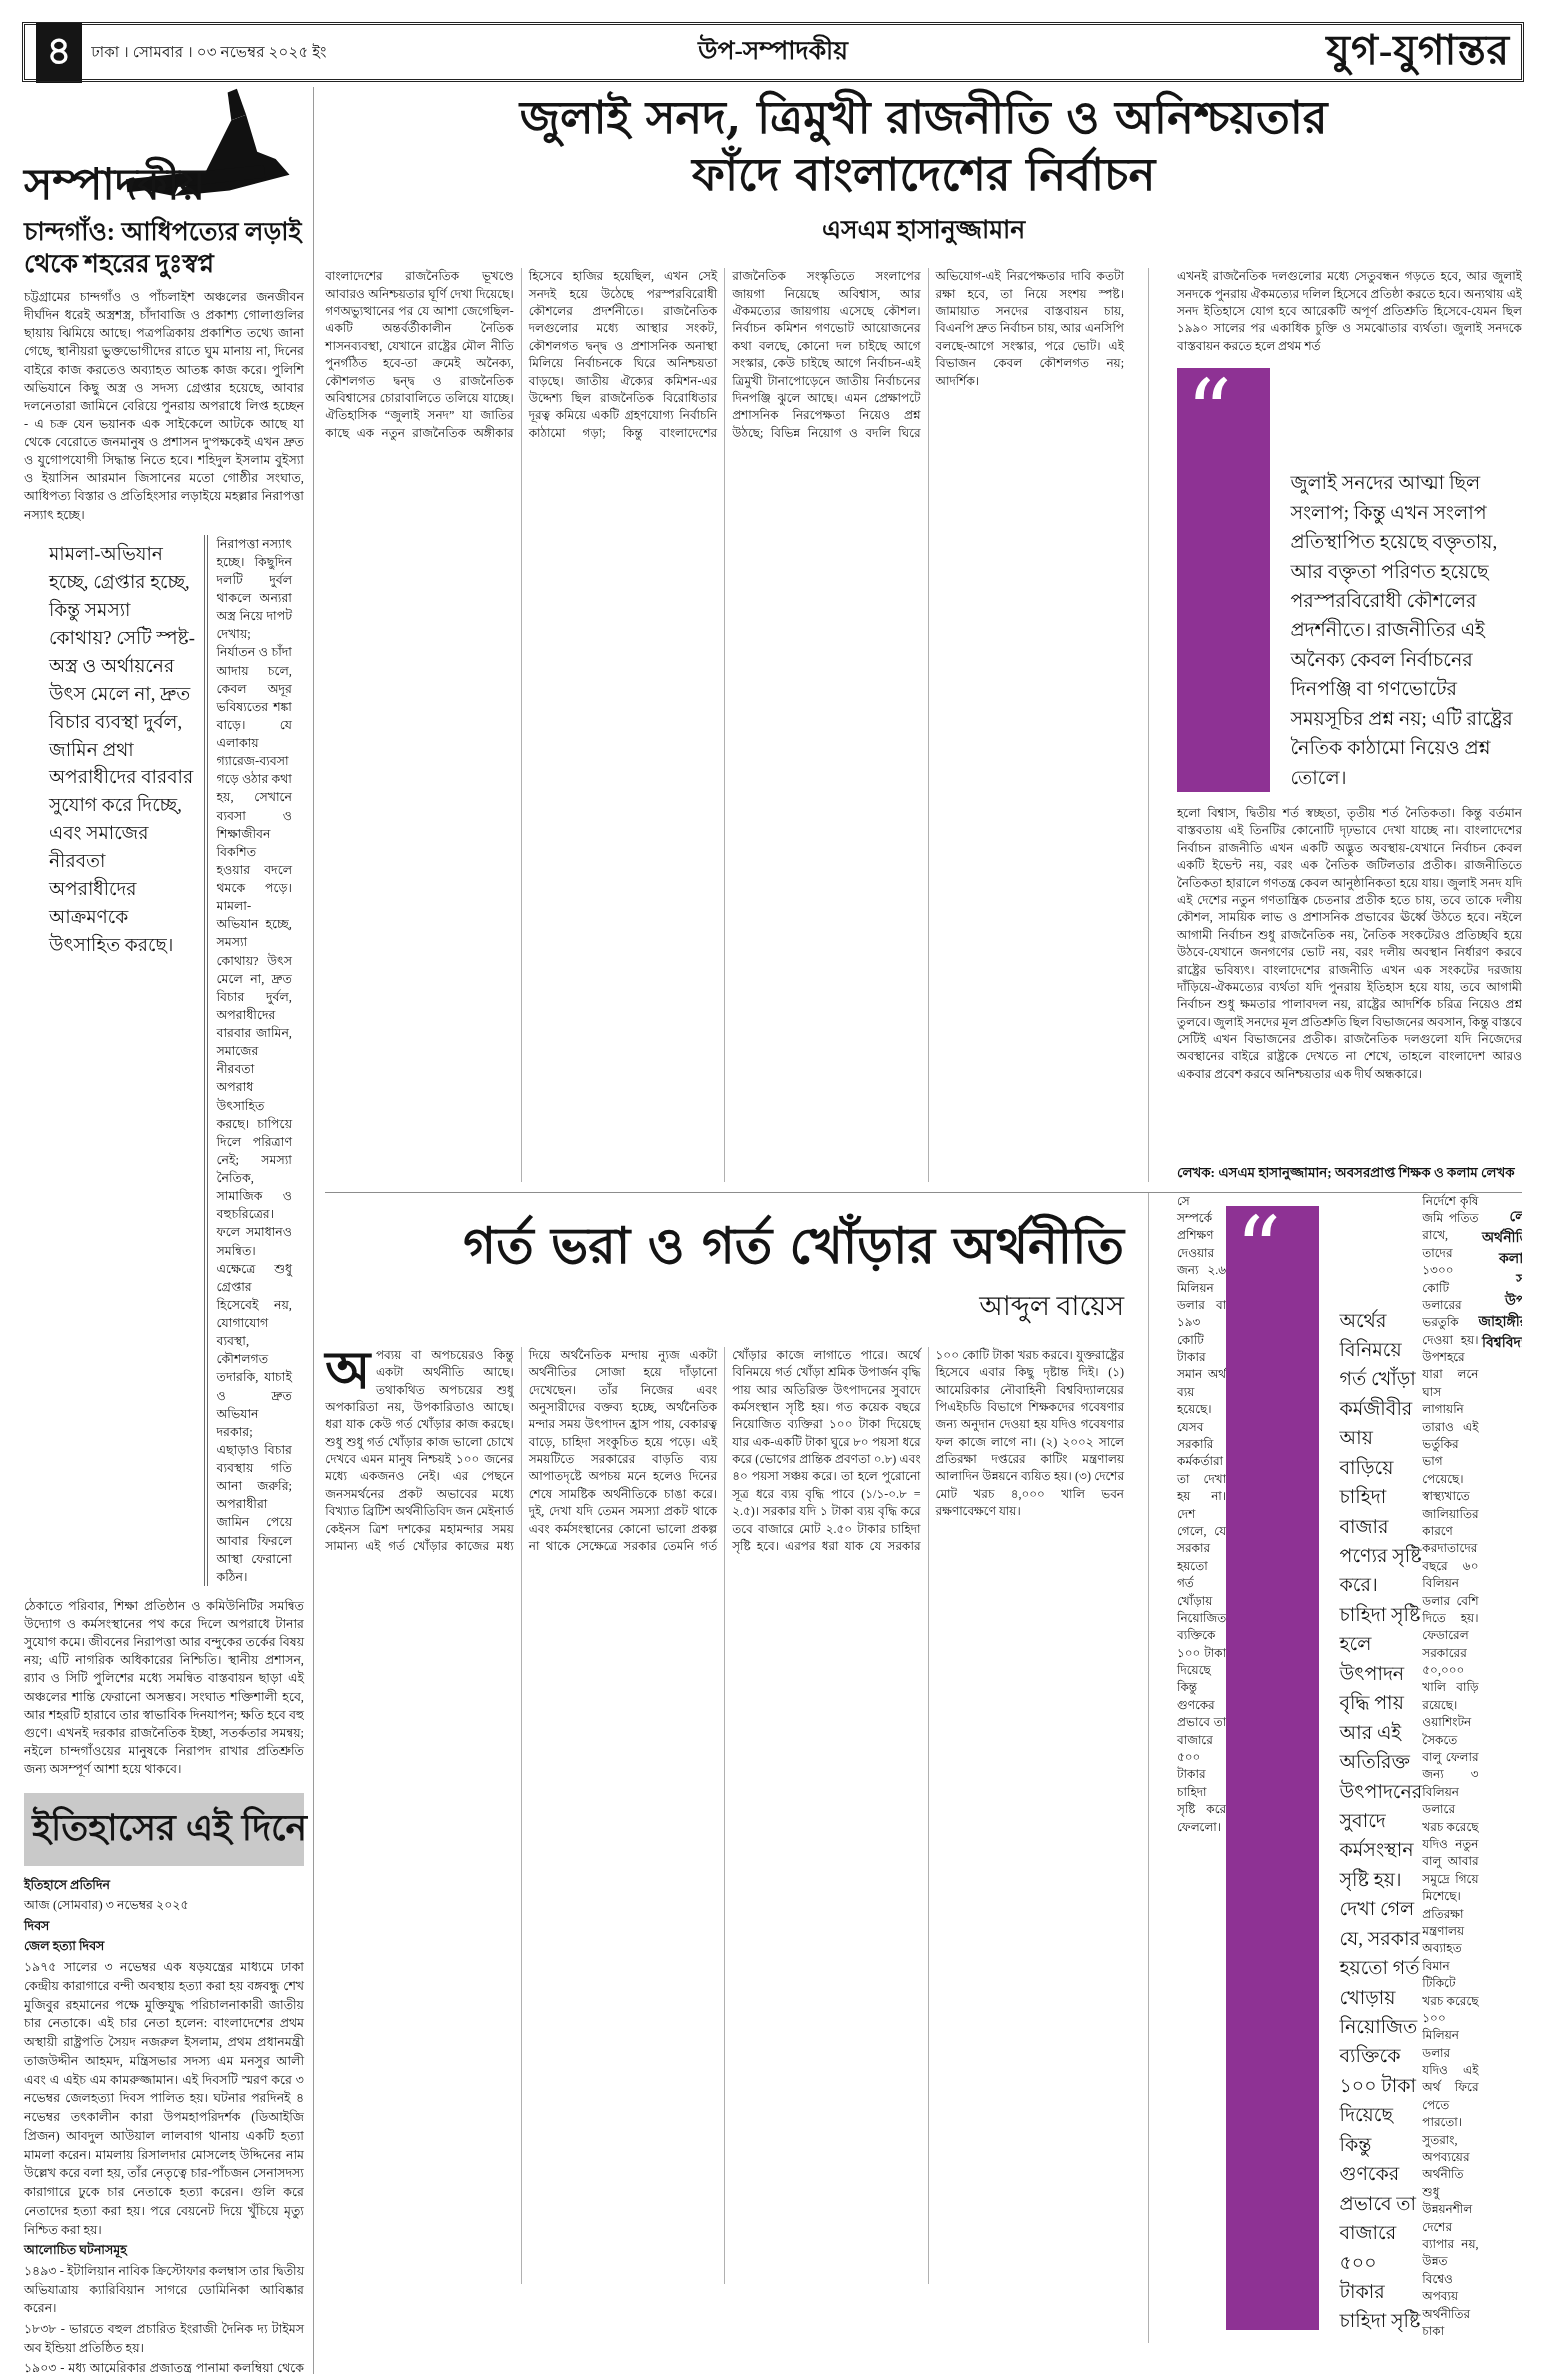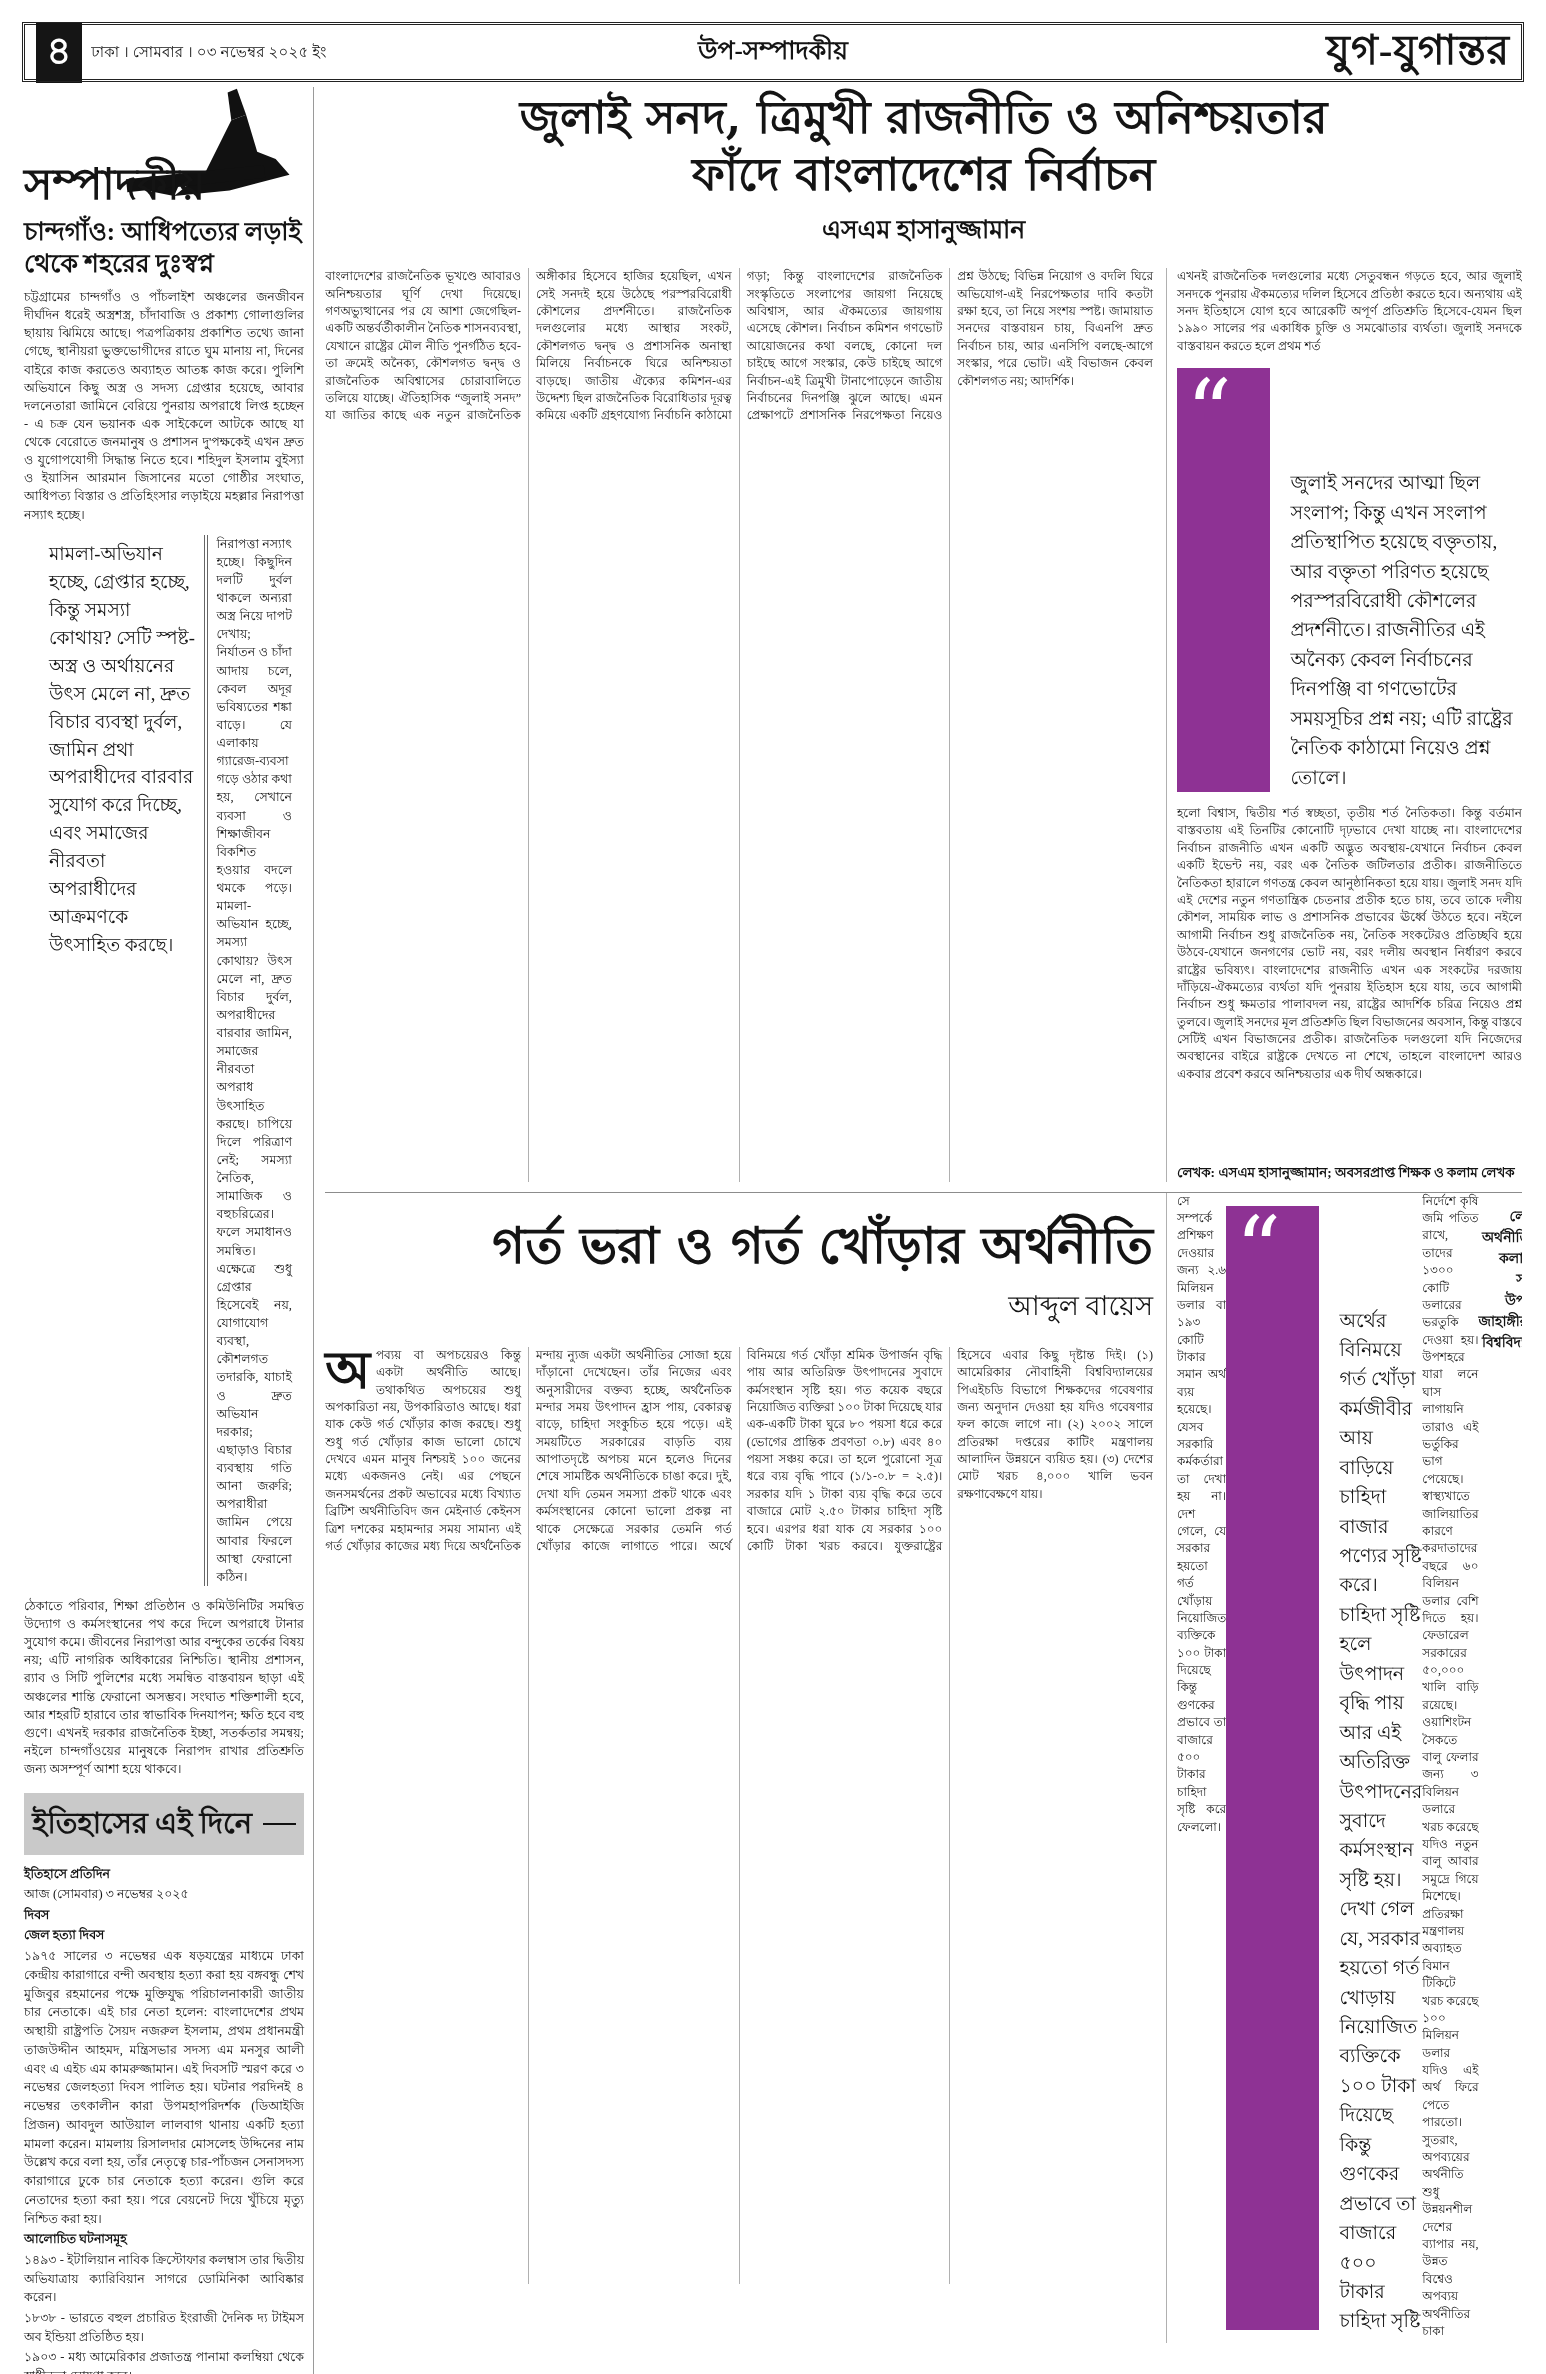--- a/index.html
+++ b/index.html
@@ -29,38 +29,38 @@
             font-family:"DejaVu Serif",serif;margin-top:8px;}
   .ed-headline{font-size:25px;font-weight:bold;line-height:1.3;margin:9.3px 0 7.4px;}
   .smalltext{font-size:12.5px;line-height:1.45;text-align:justify;}
   .ed-quoterow{display:flex;margin:11px 12px;}
   .ed-quote{width:57%;font-size:18.6px;line-height:1.5;padding:5.6px 9.3px 5.6px 13px;
             border-right:4.6px double #666;}
   .ed-beside{flex:1;padding-left:8.3px;font-size:12.5px;line-height:1.45;text-align:justify;}
 
   
   .sec-head{background:#c9c9c9;display:flex;align-items:center;padding:6.5px 8.3px;margin:15px 0 9.3px;}
-  .sec-head .t{font-size:29px;font-weight:bold;white-space:nowrap;font-family:Liberation Serif, serif;}
+  .sec-head .t{font-size:36px;font-weight:bold;white-space:nowrap;font-family:Liberation Sans, sans-serif;}
   .sec-head .line{flex:1;border-top:2.8px solid #111;margin-left:11px;}
 
   .hist{font-size:12.5px;line-height:1.5;}
   .hist .b{font-weight:bold;}
   .hist p{margin:1.9px 0;text-align:justify;}
   .hist .ev{margin:1.9px 0;text-align:justify;}
 
   
   .a1-headline{text-align:center;font-size:45px;font-weight:bold;line-height:1.18;
                font-family:"DejaVu Serif",serif;margin-top:3.7px;}
   .a1-byline{text-align:center;font-size:25px;font-weight:bold;margin:9.3px 0 15px;}
   .artgrid{display:flex;}
   .colbody{flex:1;column-gap:15px;column-rule:0.9px solid #b0b0b0;
            font-size:12px;line-height:1.45;text-align:justify;min-width:0;}
   .a1-body{column-count:4;height:914px;}
-  .rightcol{width:345px;flex-shrink:0;margin-left:13px;border-left:0.9px solid #b0b0b0;
-            padding-left:10px;font-size:12px;line-height:1.45;text-align:justify;}
+  .rightcol{width:345px;flex-shrink:0;margin-left:24px;border-left:0.9px solid #b0b0b0;
+            padding-left:28px;font-size:12px;line-height:1.45;text-align:justify;}
   .a1-right{height:914px;overflow:hidden;display:flex;flex-direction:column;}
 
   .pq{display:flex;margin:13px 0;}
   .pq-bar{width:93px;flex-shrink:0;position:relative;}
   .pq-q{color:#fff;font-size:89px;line-height:.55;position:absolute;top:20.4px;left:9.3px;
         font-family:"DejaVu Serif",serif;}
   .pq-text{padding:100px 0 0 20.4px;font-size:19px;line-height:1.55;text-align:left;}
   .pq1 .pq-bar{min-height:380px;}
   .pq2 .pq-bar{min-height:408px;}
 

